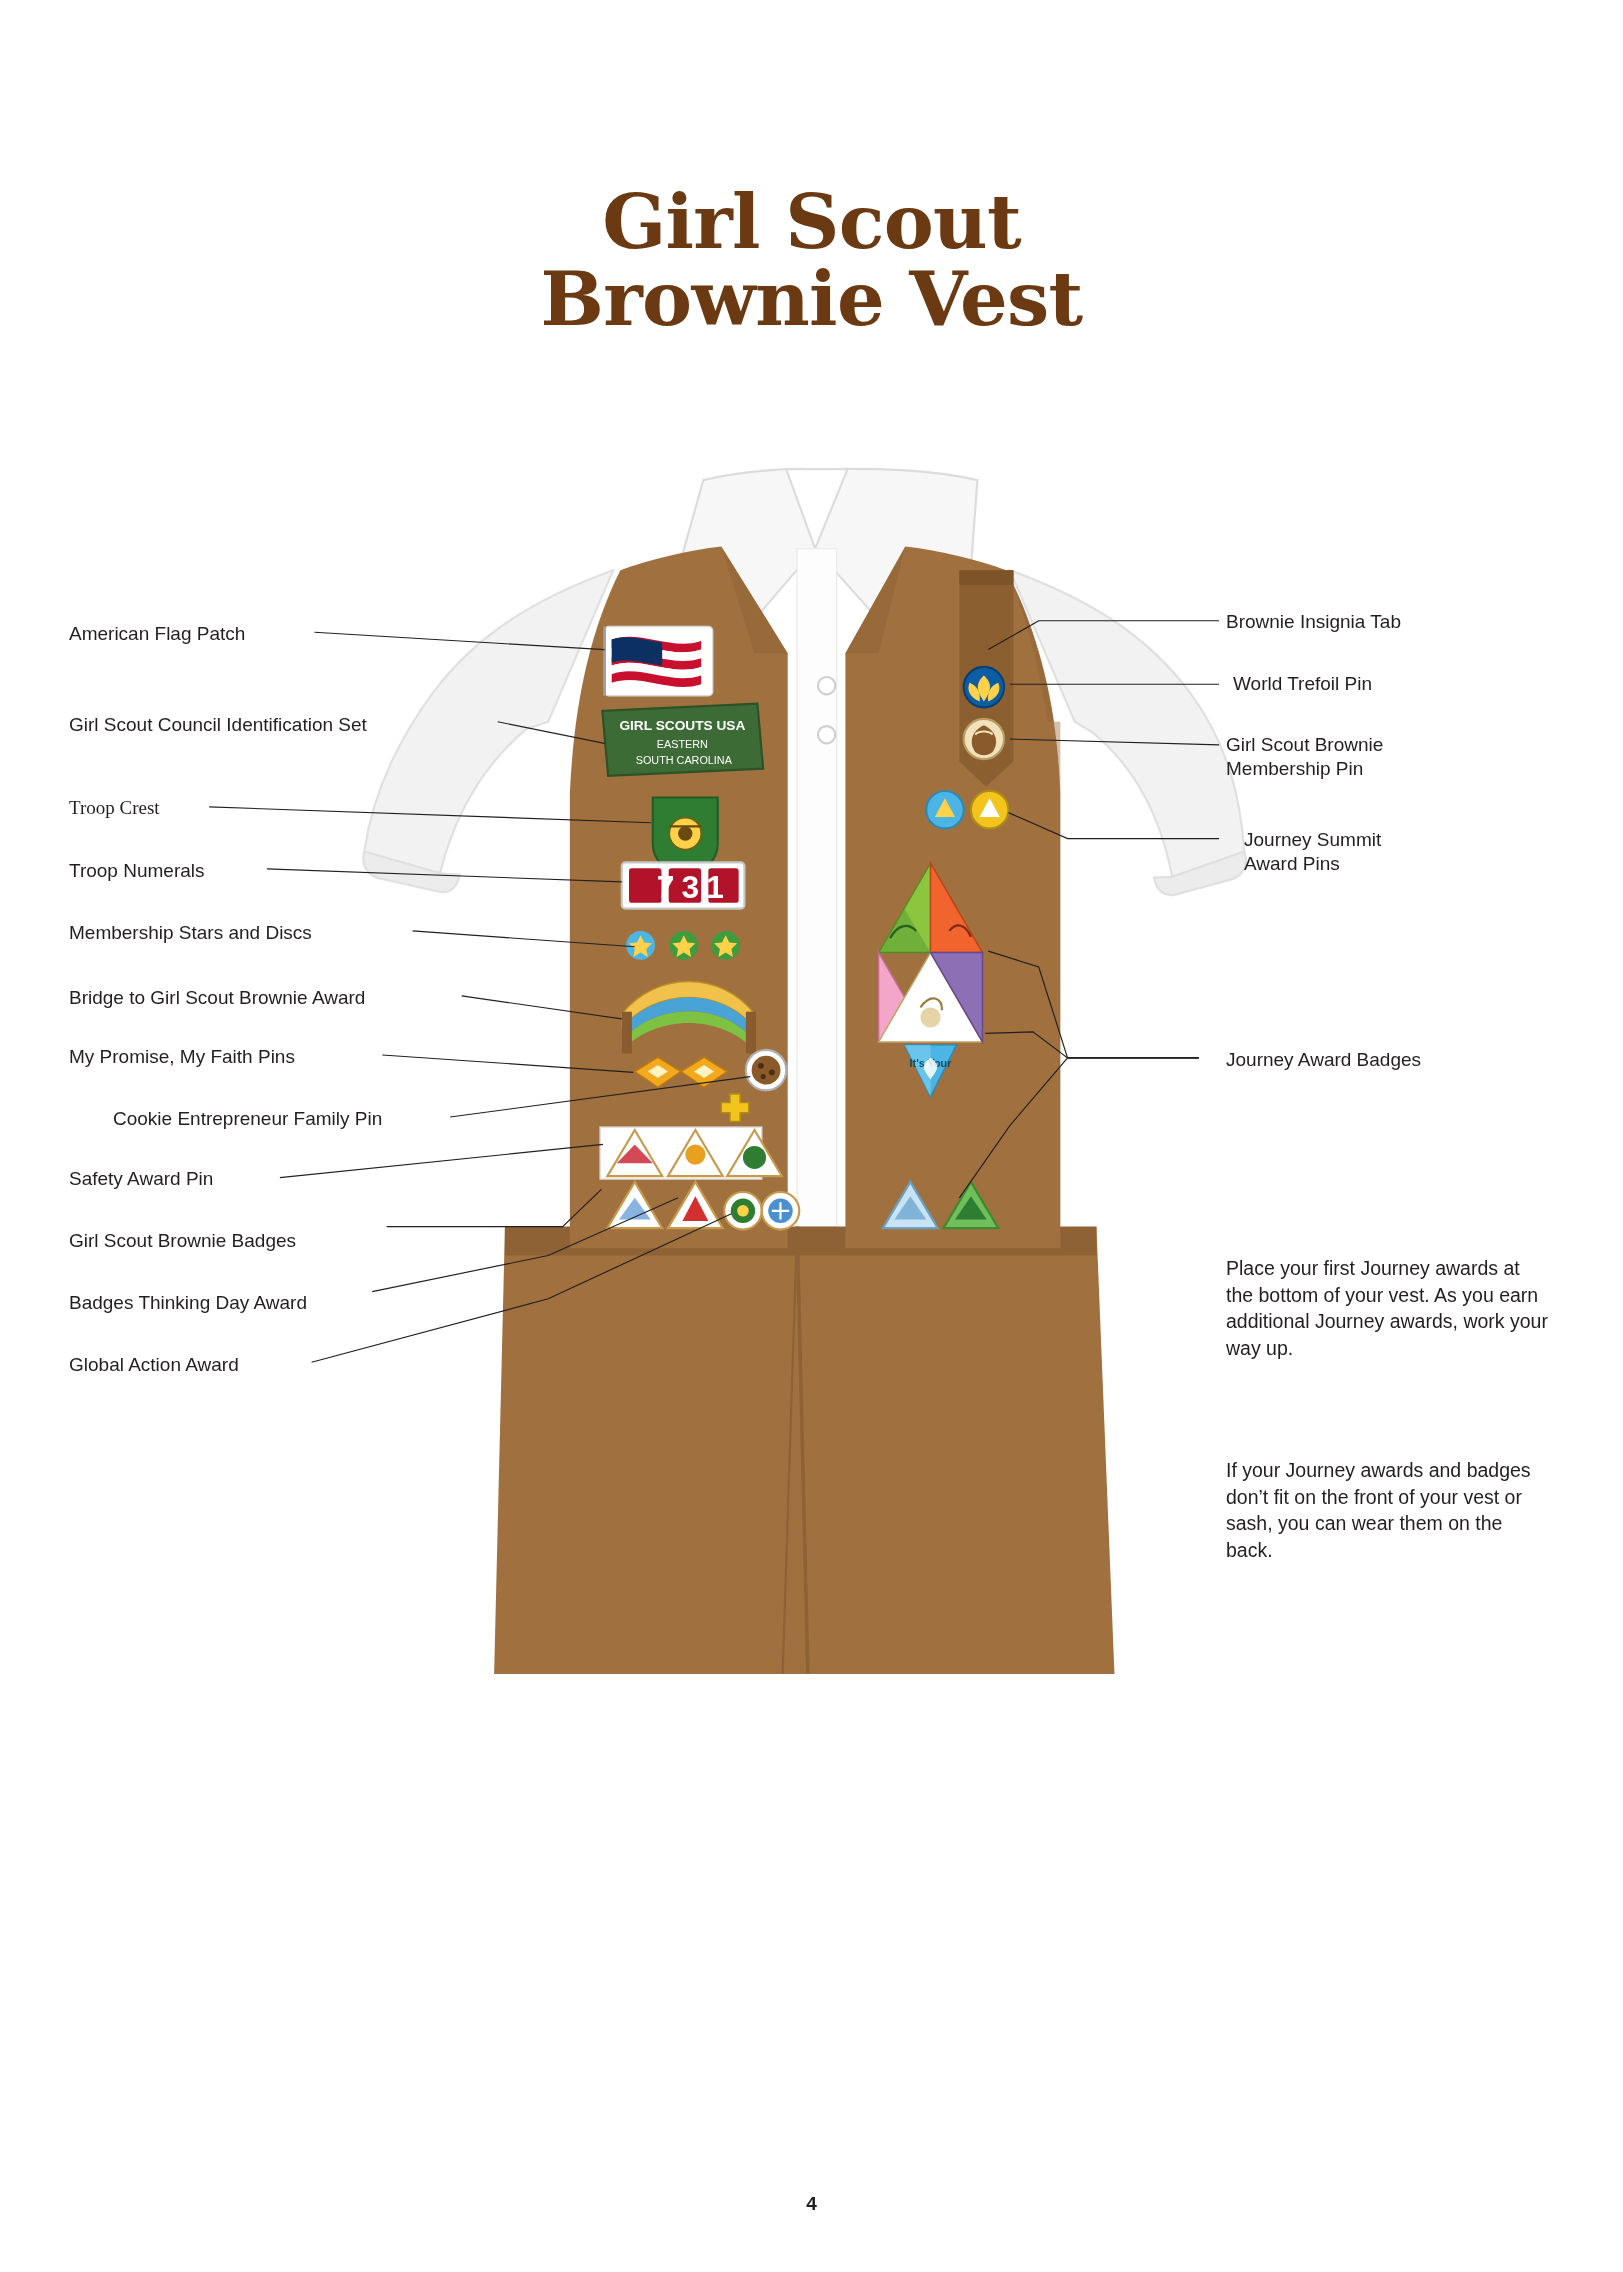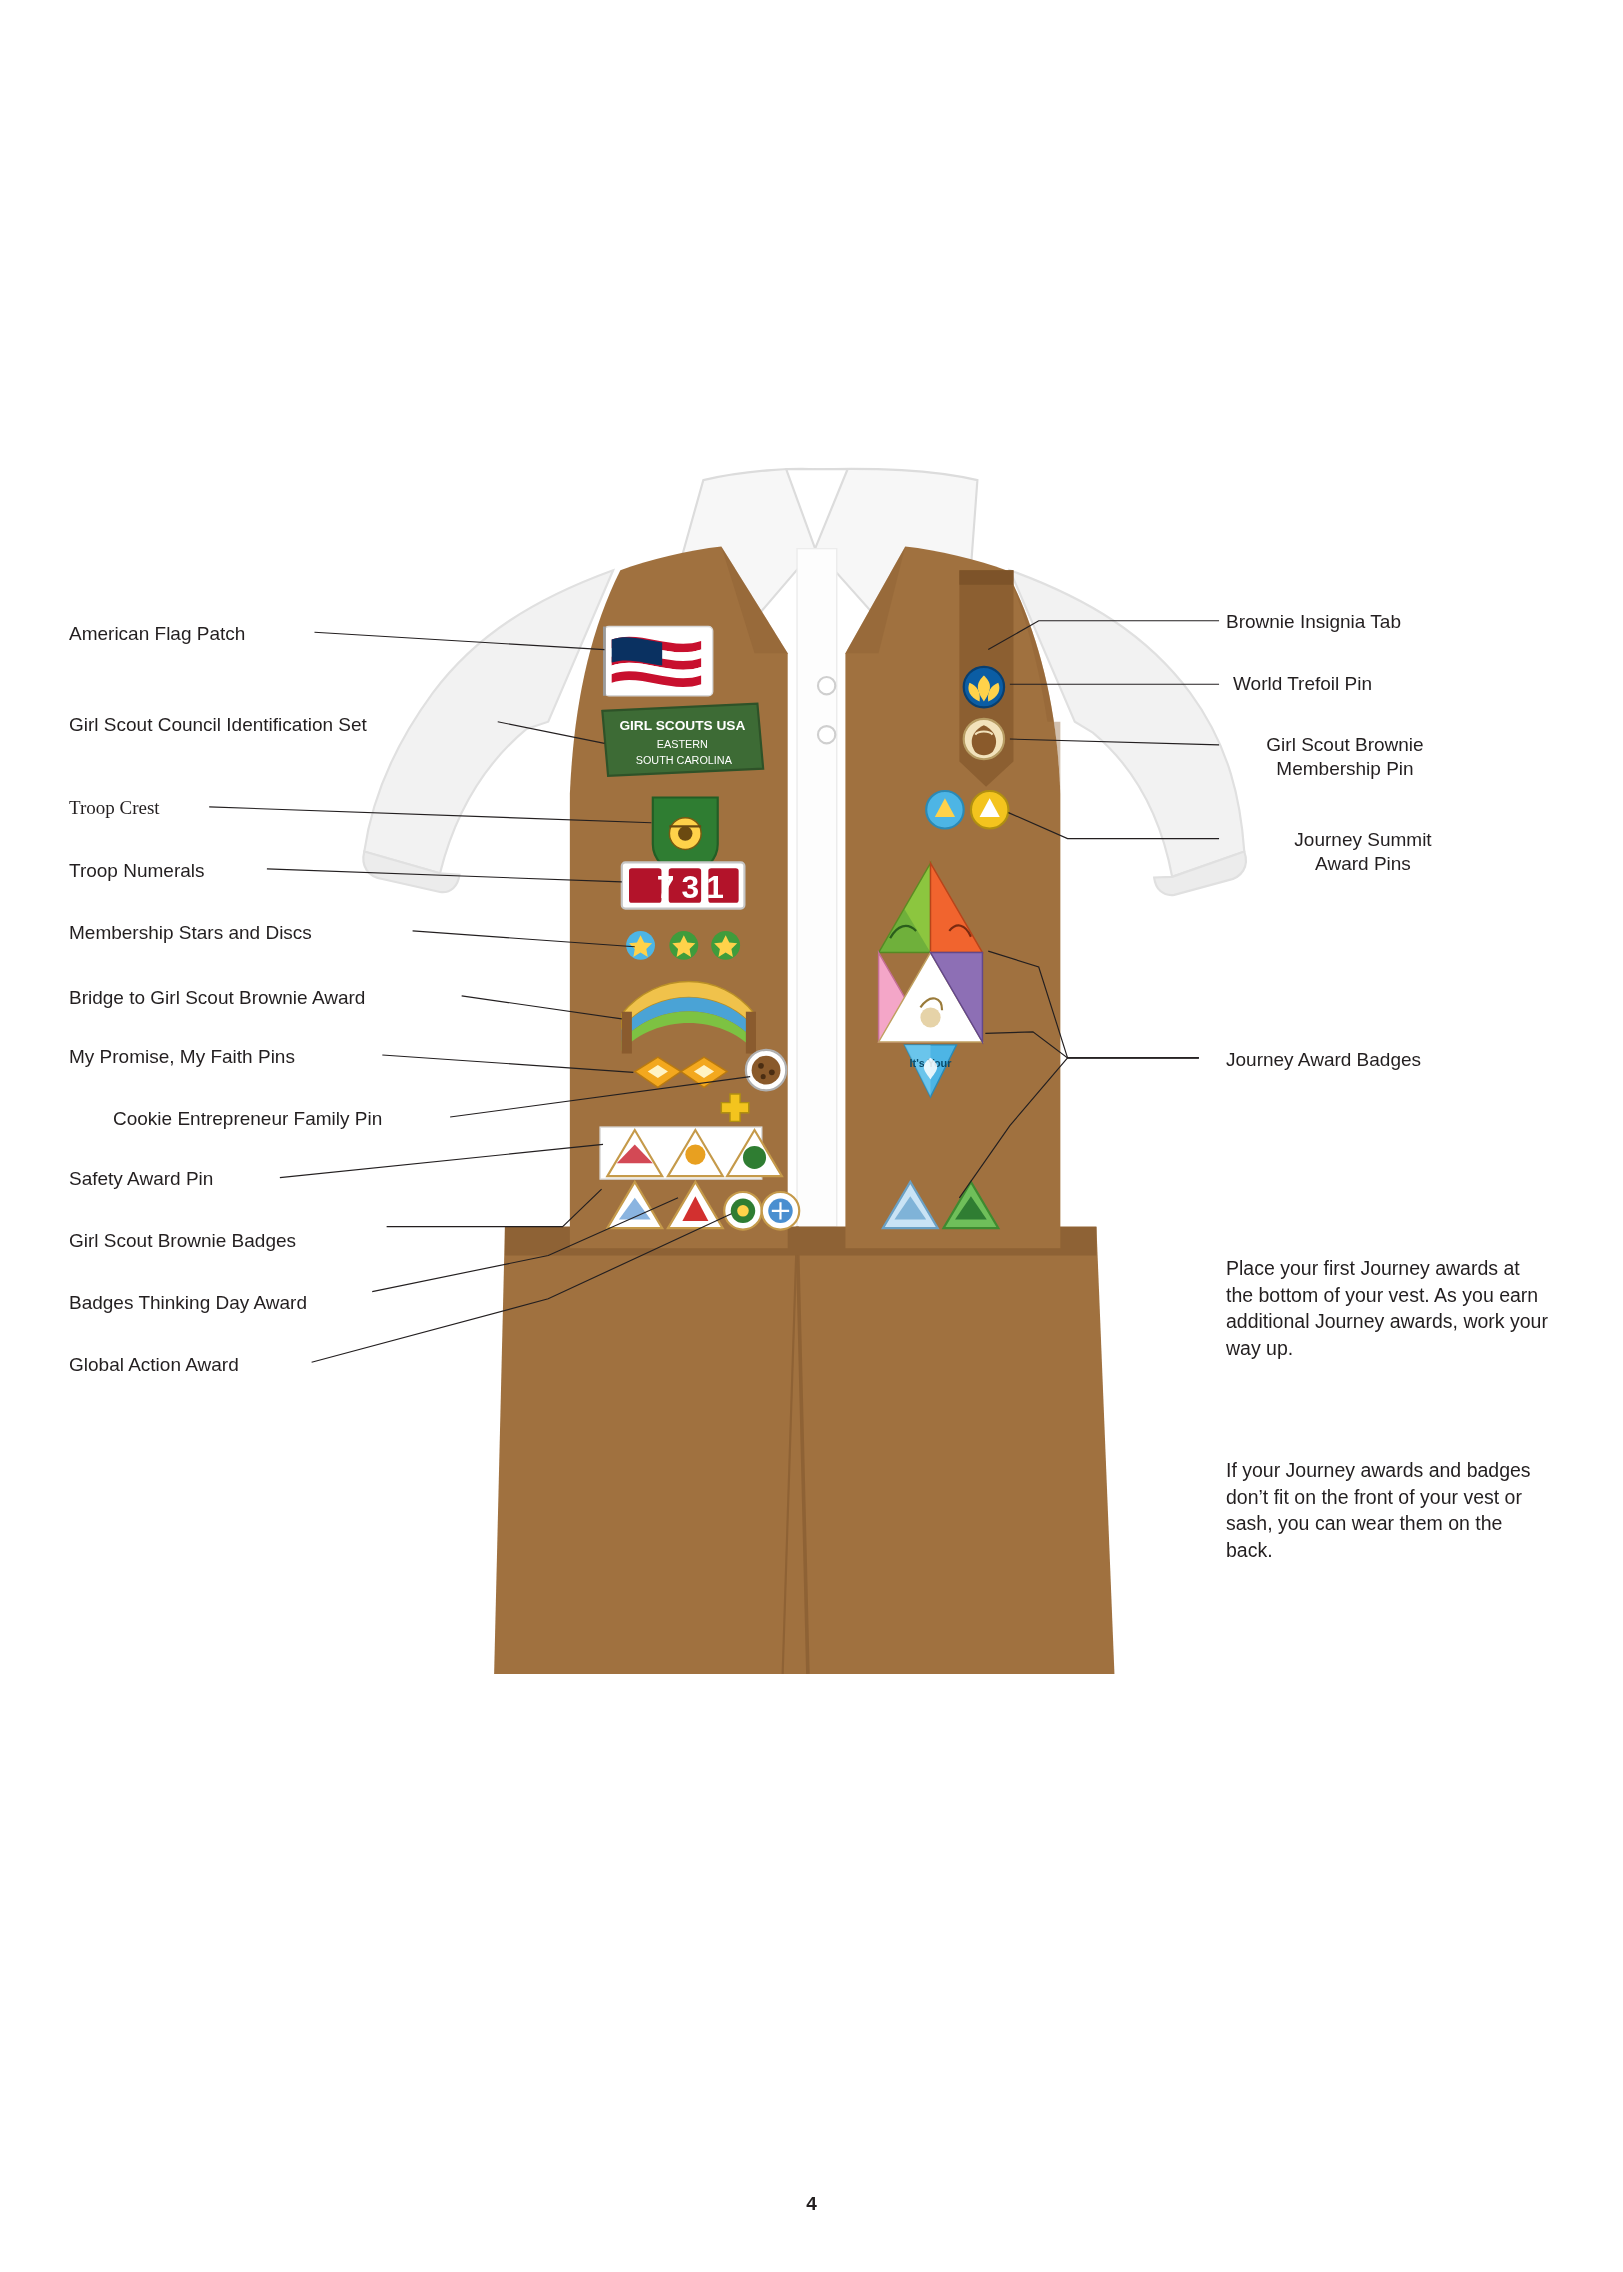--- a/index.html
+++ b/index.html
@@ -36,21 +36,21 @@
   .title .l2 { display: block; }
 
   
   .label {
     position: absolute;
     font-size: 19px;
     color: #231f20;
     white-space: nowrap;
     line-height: 1.25;
   }
-  .label.right { text-align: center; }
+  .label.right { text-align: left; }
   .label.two-line { white-space: normal; width: 238px; }
 
   
   .note {
     position: absolute;
     left: 1226px;
     width: 326px;
     font-size: 19.5px;
     line-height: 1.37;
     color: #231f20;
@@ -79,20 +79,24 @@
     height: 2273px;
     pointer-events: none;
   }
   .leader { stroke: #231f20; stroke-width: 1.6; fill: none; }
 </style>
 </head>
 <body>
 
 <div class="page">
 
+  <div class="title">
+    <span>Girl Scout</span>
+    <span class="l2">Brownie Vest</span>
+  </div>
 
   <svg class="art" viewBox="0 0 2250 3150">
     <defs>
       <clipPath id="clipVestL">
         <path d="M835,795 L1010,760 L1120,1020 L1120,1730 L835,1730 Z"></path>
       </clipPath>
     </defs>
 
     <g>
 

